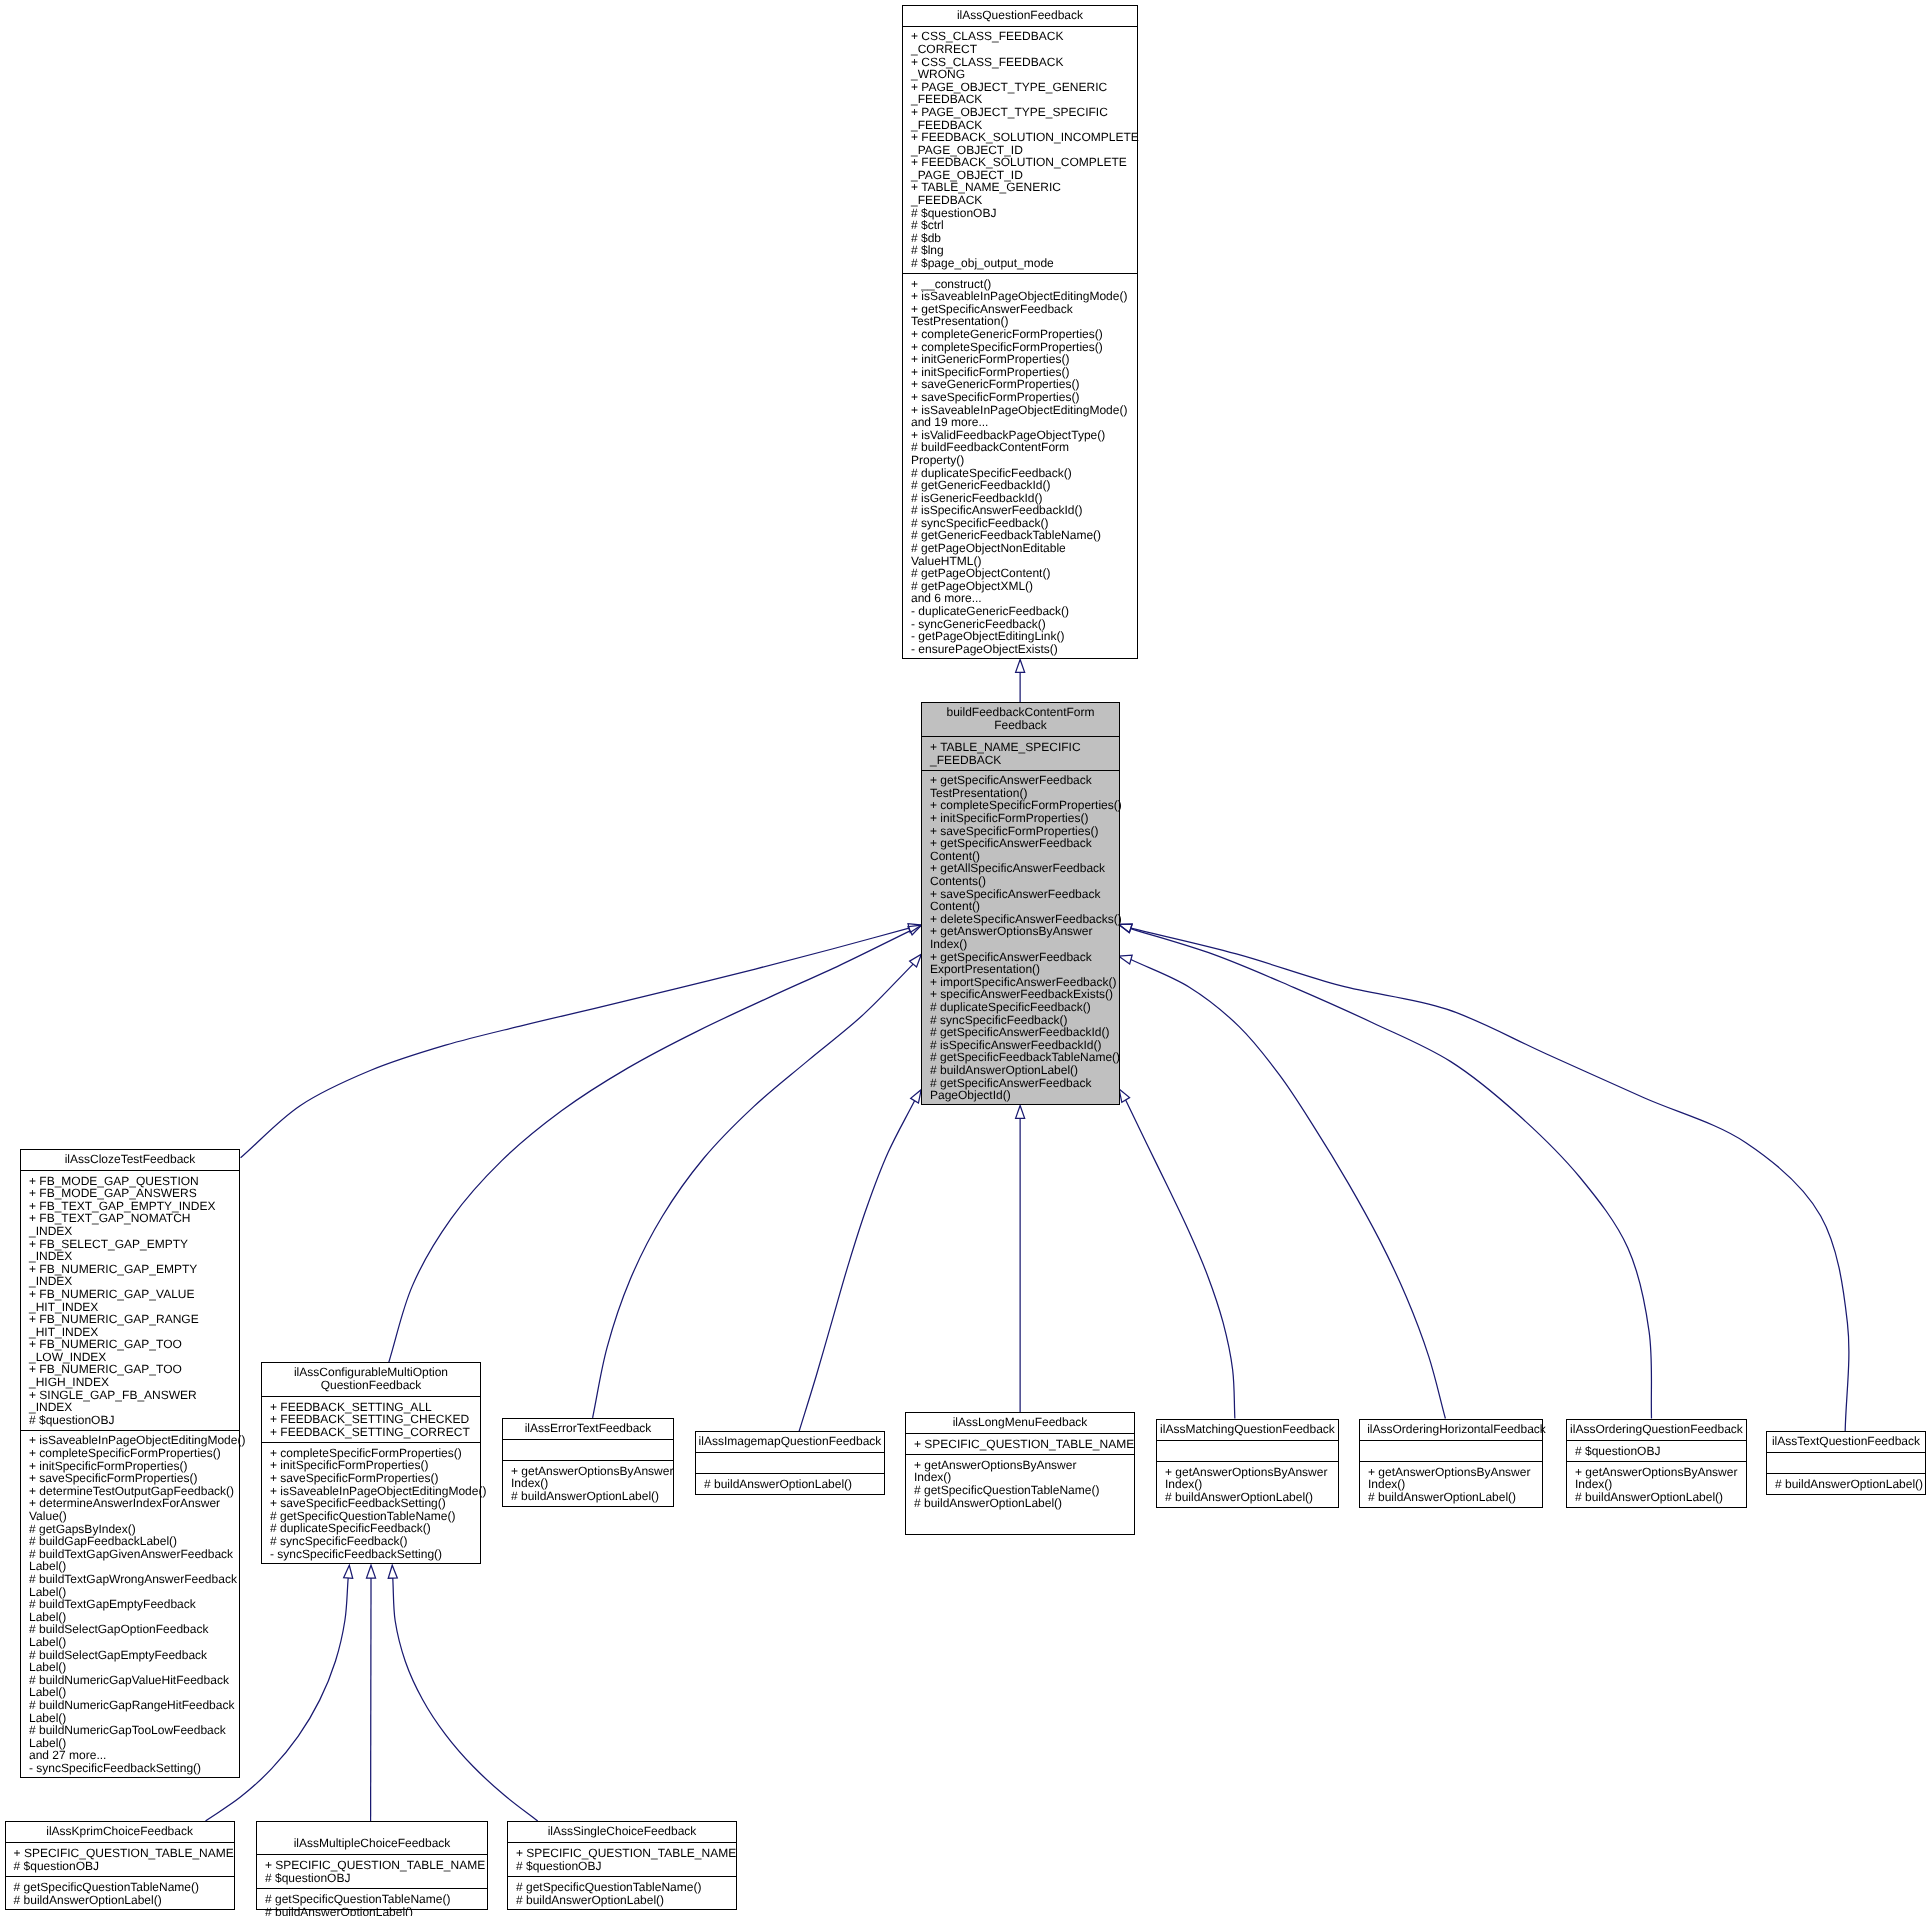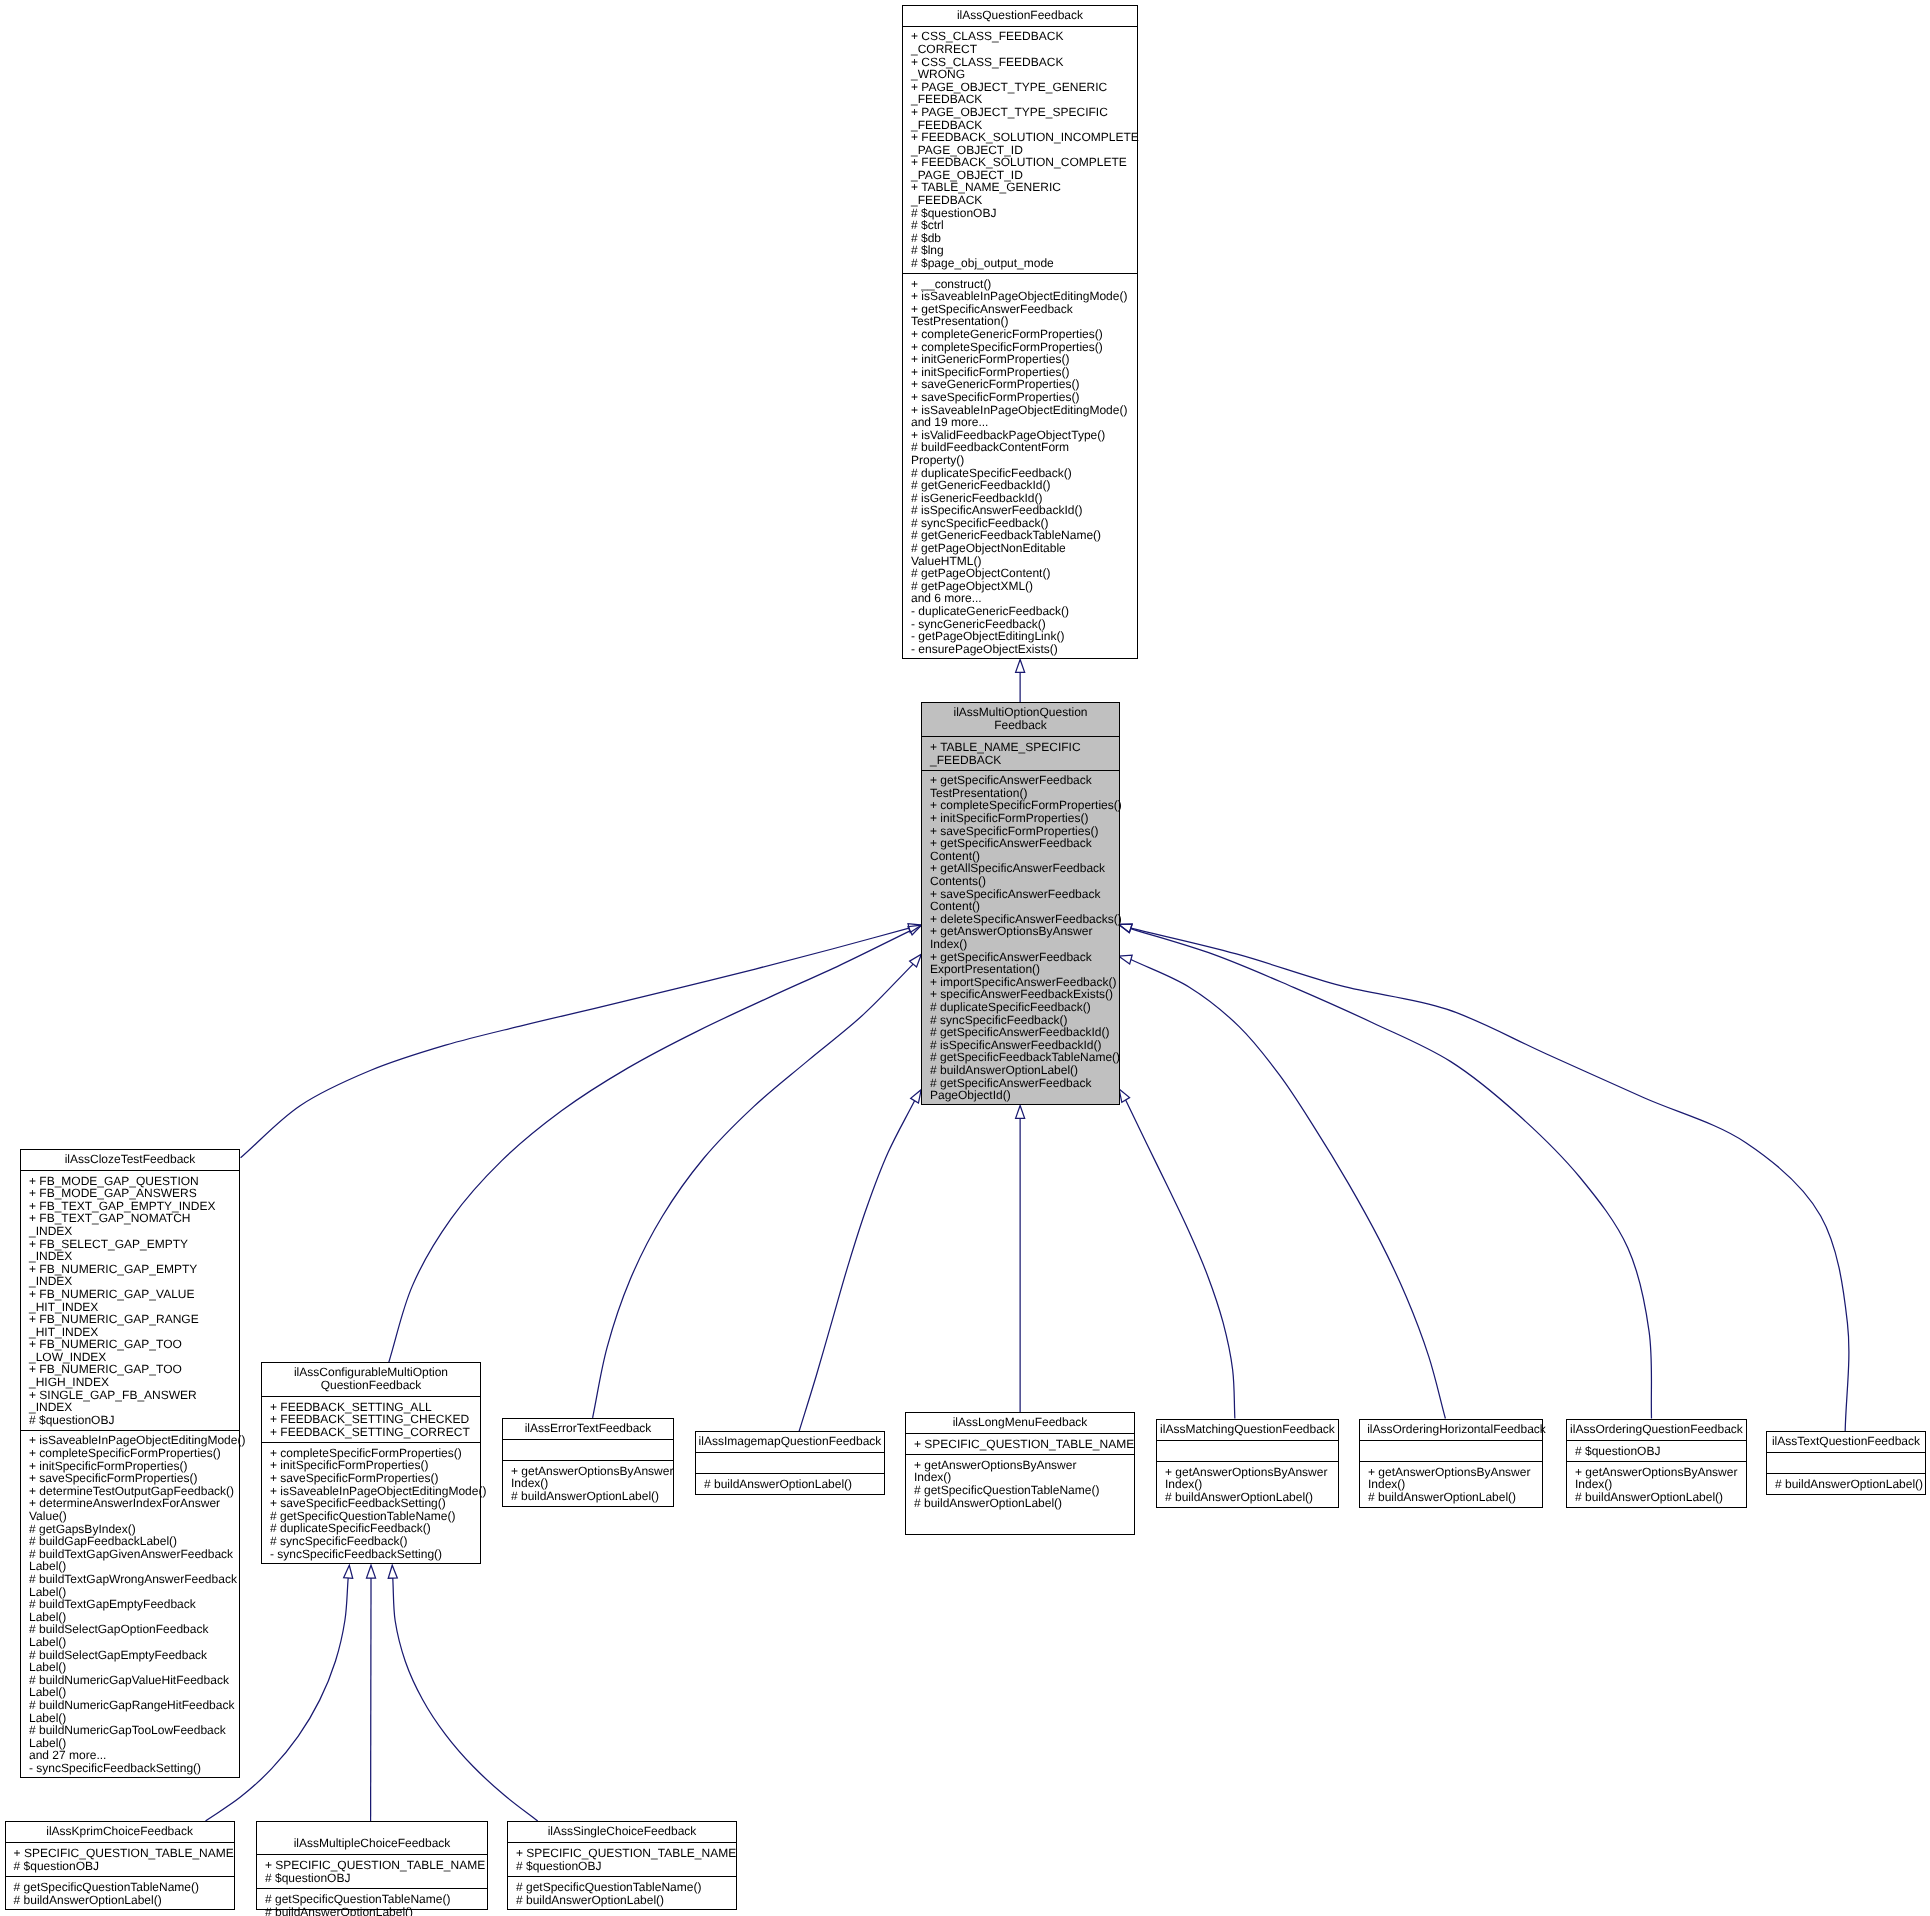--- a/index.html
+++ b/index.html
@@ -136,21 +136,21 @@
       <div class="ln">and 6 more...</div>
       <div class="ln">- duplicateGenericFeedback()</div>
       <div class="ln">- syncGenericFeedback()</div>
       <div class="ln">- getPageObjectEditingLink()</div>
       <div class="ln">- ensurePageObjectExists()</div>
     </div>
   </div>
   <div class="node hl" style="left: 921px; top: 702px; width: 199px; height: 403px; background: transparent;">
     <div class="nbg" style="background: rgb(192, 192, 192);"></div>
     <div class="n-sec center" style="height:34px;">
-      <div class="ln">ilAssMultiOptionQuestion</div>
+      <div class="ln">buildFeedbackContentForm</div>
       <div class="ln">Feedback</div>
     </div>
     <div class="n-sec div" style="height:34px;">
       <div class="ln">+ TABLE_NAME_SPECIFIC</div>
       <div class="ln">_FEEDBACK</div>
     </div>
     <div class="n-sec div" style="height:335px;">
       <div class="ln">+ getSpecificAnswerFeedback</div>
       <div class="ln">TestPresentation()</div>
       <div class="ln">+ completeSpecificFormProperties()</div>

